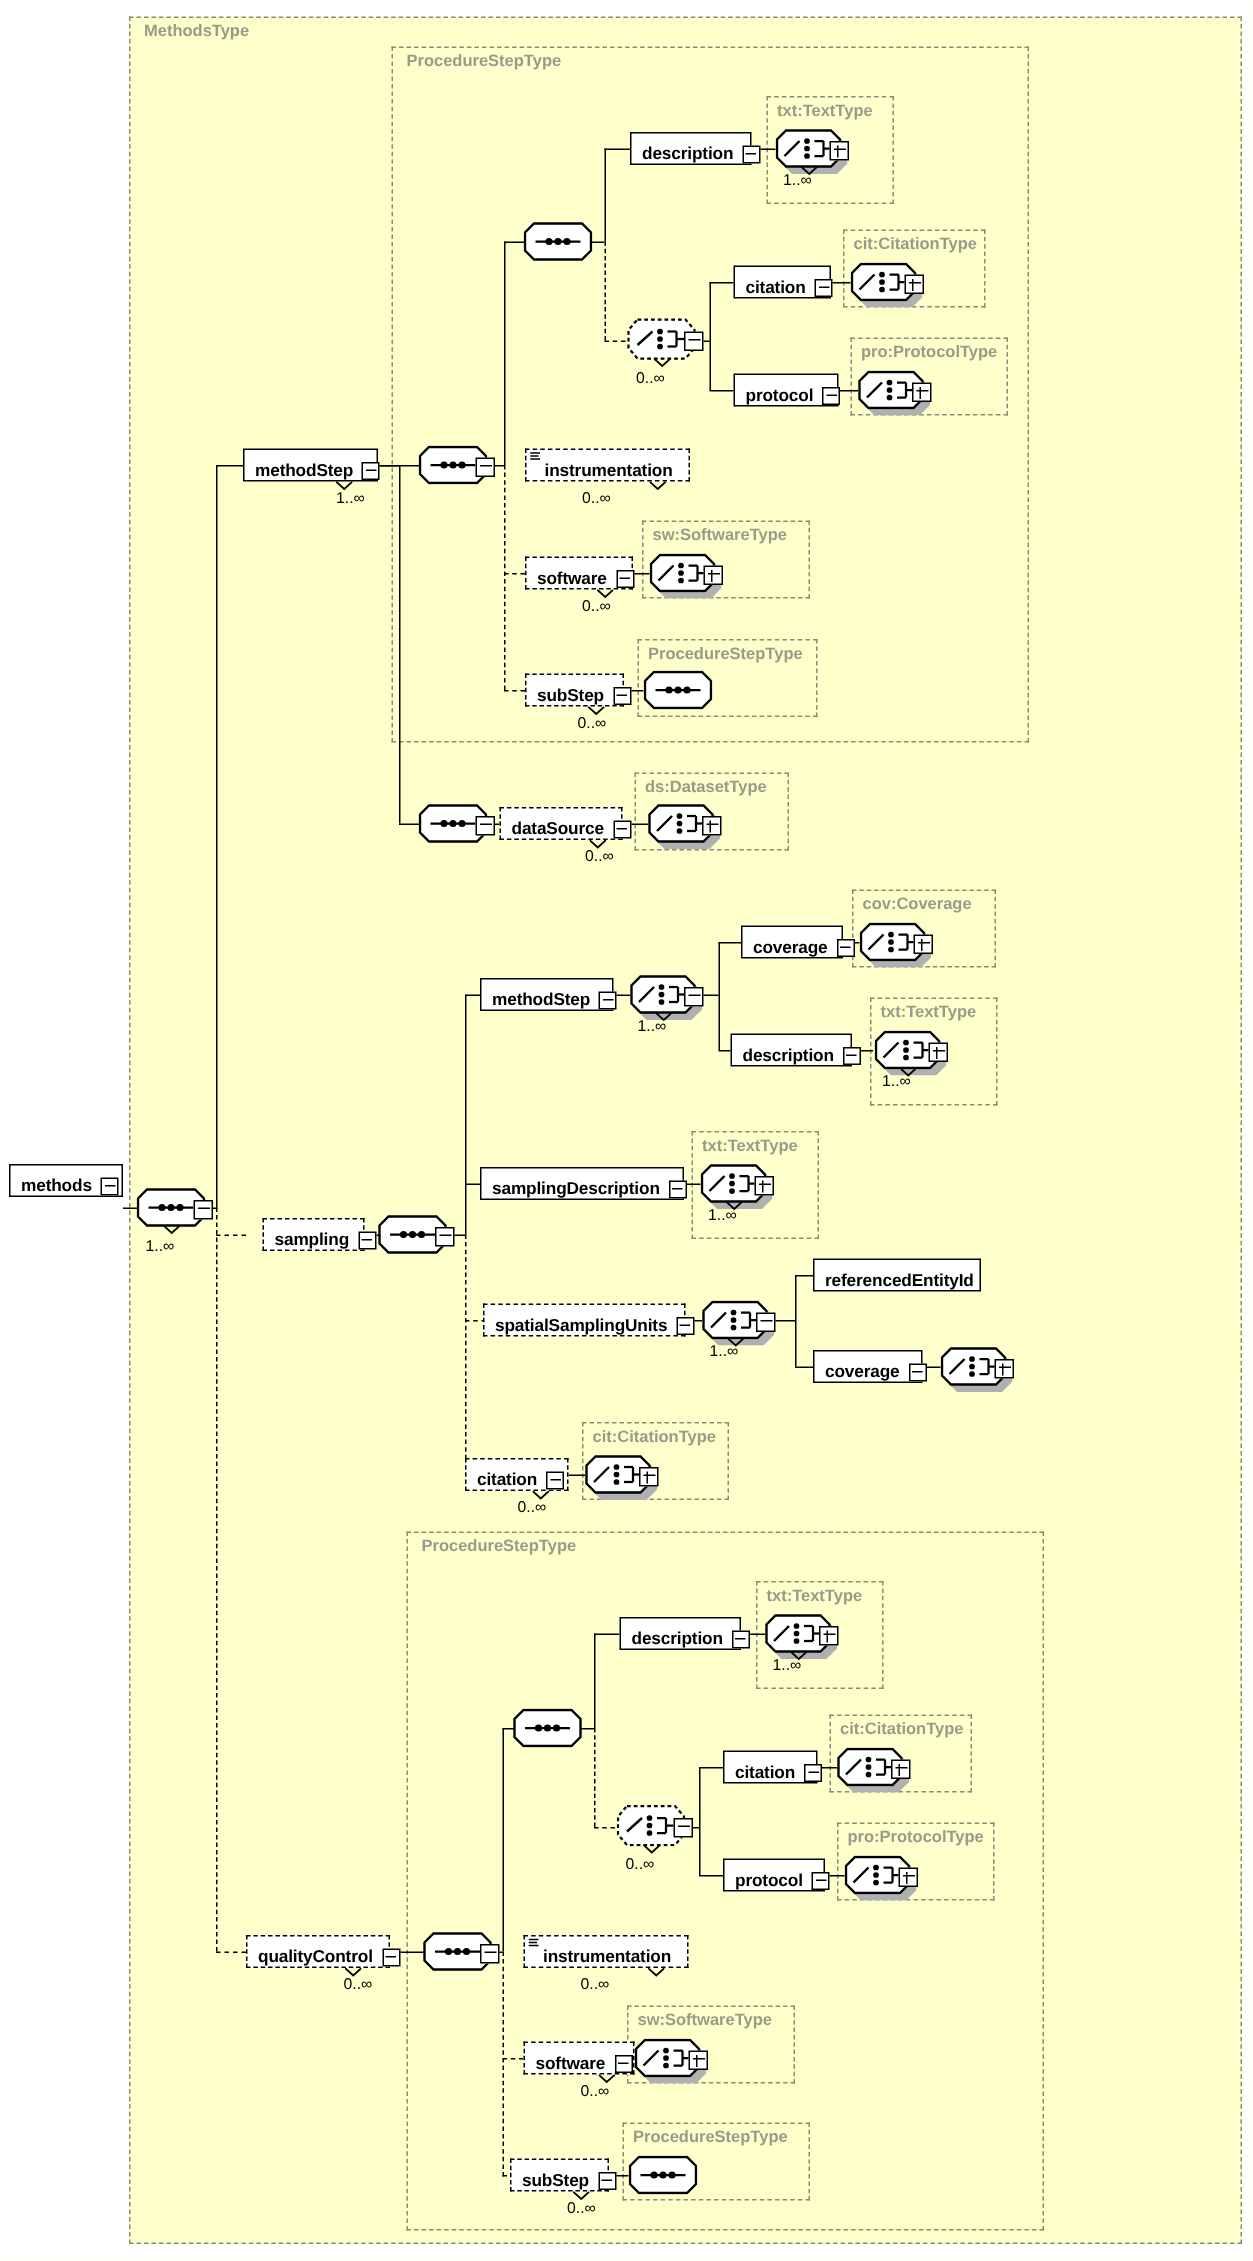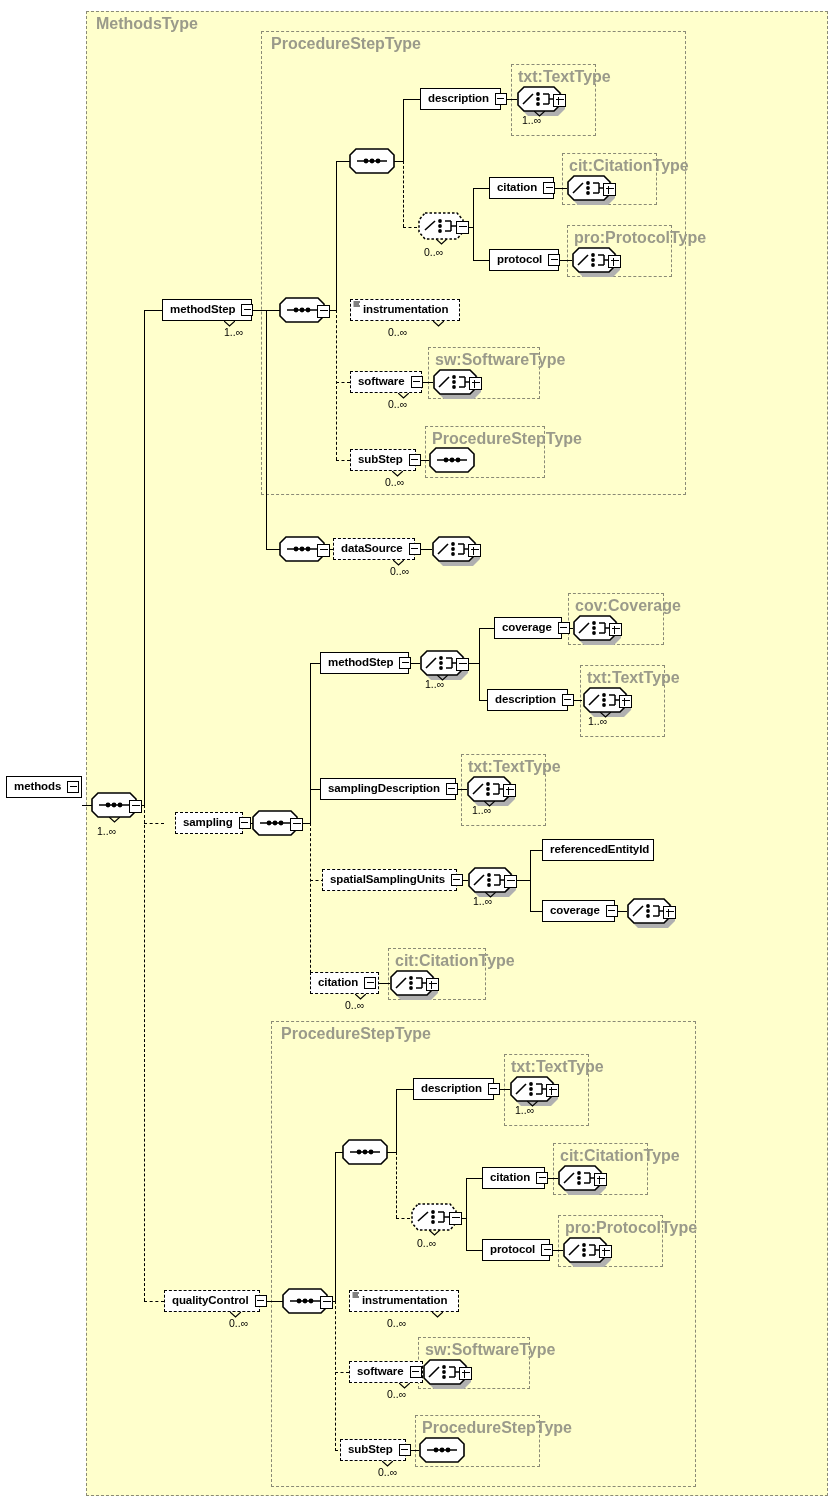--- a/index.html
+++ b/index.html
@@ -2,32 +2,32 @@
 <html><head>
 <meta charset="utf-8">
 <style>
   html,body{margin:0;padding:0;background:#ffffff;}
   body{font-family:"Liberation Sans",sans-serif;}
   #canvas{position:relative;width:835px;height:1507px;background:#ffffff;overflow:hidden;}
 
   
   .typebox{position:absolute;border:1px dashed #8a8a76;background:#ffffcc;box-sizing:border-box;}
   .typebox.nofill{background:transparent;}
-  .typebox > .tb-label{position:absolute;top:3px;left:9px;font-size:16px;font-weight:bold;color:#9a9a8a;white-space:nowrap;}
+  .typebox > .tb-label{position:absolute;top:3px;left:9px;font-size:11px;font-weight:bold;color:#9a9a8a;white-space:nowrap;}
 
   
   .ln{position:absolute;background:#000;}
   .h{height:1px;}
   .v{width:1px;}
   .dot-h{position:absolute;height:0;border-top:1px dashed #000;}
   .dot-v{position:absolute;width:0;border-left:1px dashed #000;}
 
   
   .node{position:absolute;box-sizing:border-box;background:#ffffff;border:1.5px solid #000;
-        height:22px;display:flex;align-items:center;padding:0 4px 0 7px;white-space:nowrap;}
+        height:22px;display:flex;align-items:flex-end;padding:0 4px 0 7px;white-space:nowrap;}
   .node.opt{border:1.5px dashed #000;}
   .node .lbl{font-size:11.5px;font-weight:bold;color:#000;letter-spacing:-0.1px;line-height:1;}
   .nodewrap{position:absolute;}
   .nodewrap::after{content:"";position:absolute;left:4px;top:4px;right:-4px;bottom:-4px;
                    background:#b0b0b0;z-index:-1;}
 
   
   .toggle{width:10px;height:10px;border:1.3px solid #000;background:#fff;margin-left:6px;
           position:relative;flex:0 0 auto;}
   .toggle::before{content:"";position:absolute;left:1.5px;right:1.5px;top:4px;height:1.3px;background:#000;}
@@ -79,20 +79,23 @@
     <span class="tb-label" style="left:6px;">cit:CitationType</span>
   </div>
   <div class="typebox nofill" style="left:567px;top:225px;width:105px;height:52px;">
     <span class="tb-label" style="left:6px;">pro:ProtocolType</span>
   </div>
   <div class="typebox nofill" style="left:428px;top:347px;width:112px;height:52px;">
     <span class="tb-label" style="left:6px;">sw:SoftwareType</span>
   </div>
   <div class="typebox nofill" style="left:425px;top:426px;width:120px;height:52px;">
     <span class="tb-label" style="left:6px;">ProcedureStepType</span>
+  </div>
+  <div class="typebox nofill" style="left:423px;top:515px;width:103px;height:52px;">
+    <span class="tb-label" style="left:6px;">ds:DatasetType</span>
   </div>
 
   <div class="typebox nofill" style="left:568px;top:593px;width:96px;height:52px;">
     <span class="tb-label" style="left:6px;">cov:Coverage</span>
   </div>
   <div class="typebox nofill" style="left:580px;top:665px;width:85px;height:72px;">
     <span class="tb-label" style="left:6px;">txt:TextType</span>
   </div>
   <div class="typebox nofill" style="left:461px;top:754px;width:85px;height:72px;">
     <span class="tb-label" style="left:6px;">txt:TextType</span>

